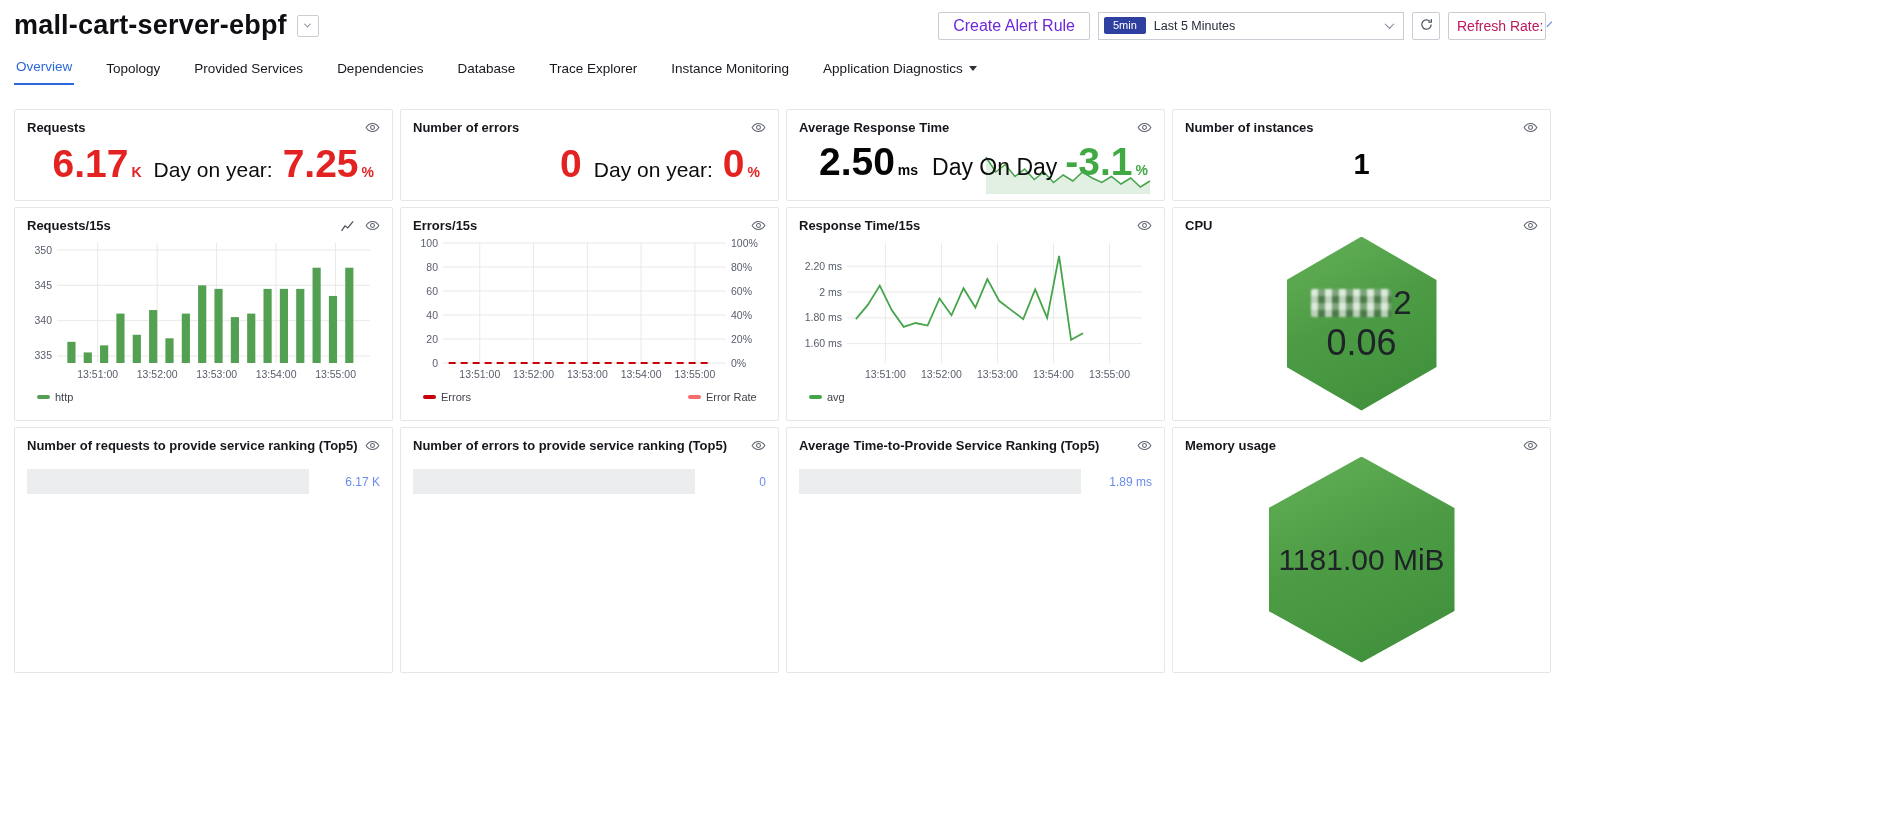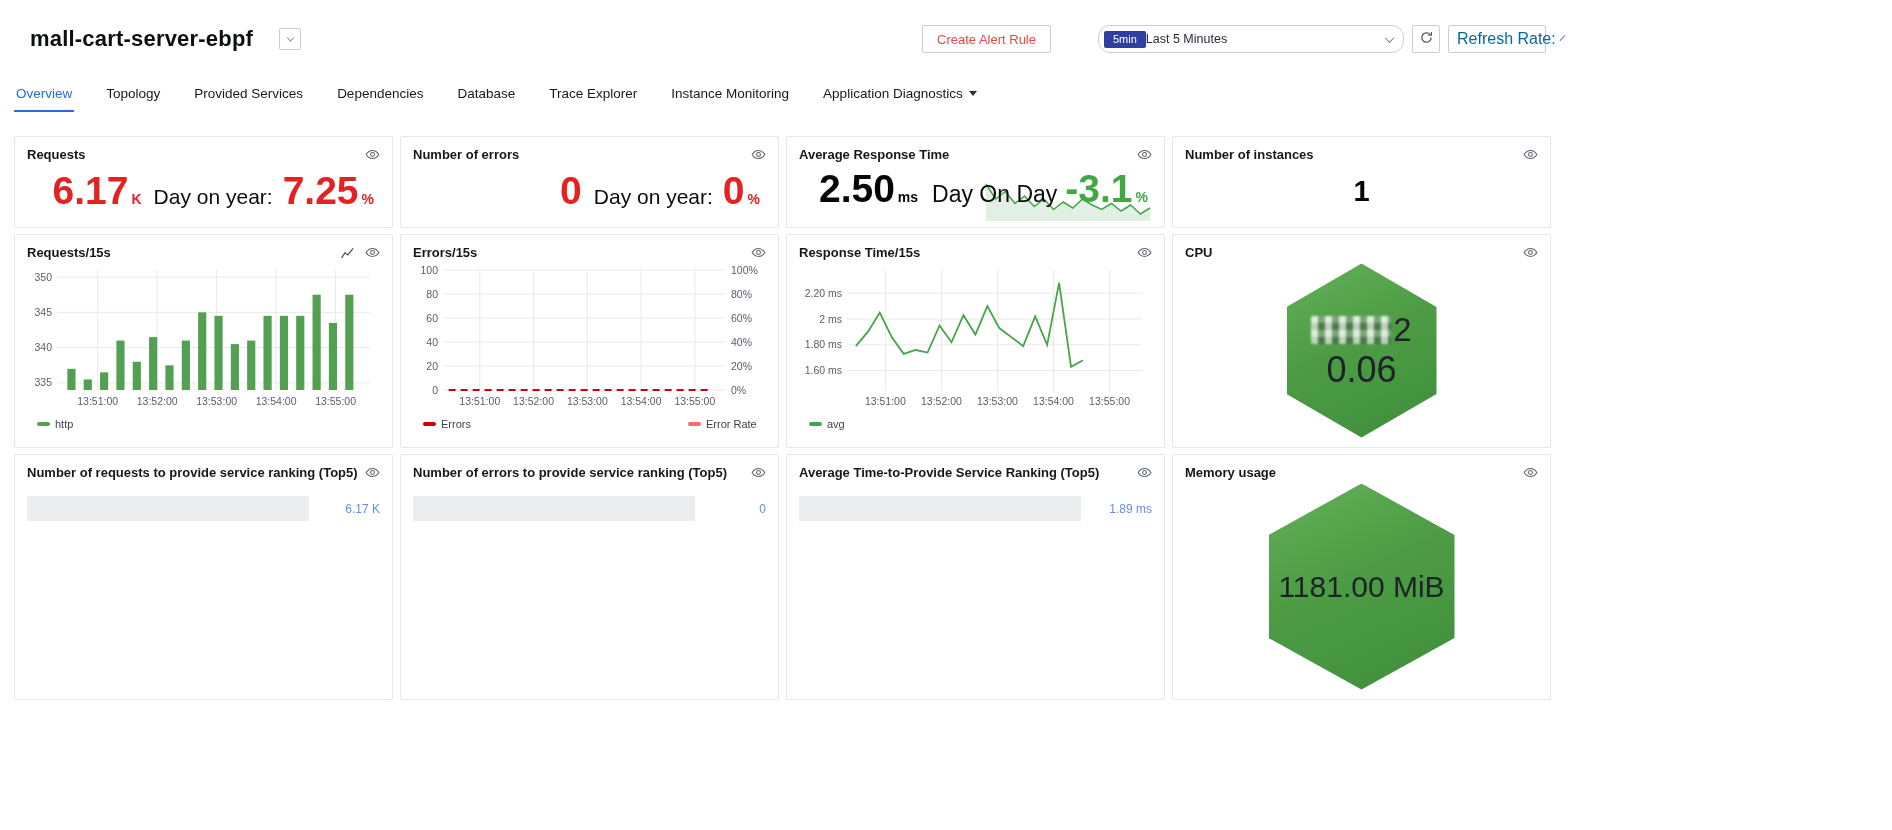--- a/index.html
+++ b/index.html
@@ -6,58 +6,58 @@
   html,body { margin:0; padding:0; background:#ffffff; }
   body {
     width:1892px; height:830px;
     font-family:"Liberation Sans", sans-serif;
     color:#16181d; overflow:hidden;
   }
   .page { width:1546px; padding:10px 0 0 14px; }
 
   
   .topbar { display:flex; align-items:center; }
-  h1.title { font-size:22px; font-weight:700; margin:16px; letter-spacing:.2px; color:#0d0f13; }
+  h1.title { font-size:27px; font-weight:700; margin:0; letter-spacing:.2px; color:#0d0f13; }
   .title-dd {
     margin-left:10px; width:22px; height:22px; background:#fff;
     border:1px solid #c9cdd4; border-radius:2px; display:inline-flex;
     align-items:center; justify-content:center; cursor:pointer;
   }
   .chev { display:inline-block; width:7px; height:7px;
     border-right:1.6px solid #7b8092; border-bottom:1.6px solid #7b8092;
     transform:rotate(45deg) translate(-1px,-1px); }
   .chev.small { width:5px; height:5px; }
   .chev.blue { border-color:#5a7de0; }
   .actions { margin-left:auto; display:flex; align-items:center; gap:8px; }
   .btn {
     height:28px; padding:0 14px; background:#fff; border:1px solid #c9cdd4;
-    border-radius:2px; font-size:13px; color:#ef4444; font-family:inherit; cursor:pointer;
+    border-radius:2px; font-size:16px; color:#6d28d9; font-family:inherit; cursor:pointer;
   }
   .time-select {
-    width:306px; height:28px; border:1px solid #c9cdd4; border-radius:12px;
-    display:flex; align-items:center; padding:0 10px 0 5px; cursor:pointer; background:#fff;margin-left:39px;
+    width:306px; height:28px; border:1px solid #c9cdd4; border-radius:0;
+    display:flex; align-items:center; gap:8px; padding:0 10px 0 5px; cursor:pointer; background:#fff;
   }
   .badge {
     background:#2e3f9f; color:#fff; font-size:11px; padding:3px 9px; border-radius:2px; line-height:1;
   }
   .time-text { font-size:12.5px; color:#252b3a; }
   .time-select .chev { margin-left:auto; }
   .icon-btn {
     width:28px; height:28px; border:1px solid #c9cdd4; border-radius:2px; background:#fff;
     display:inline-flex; align-items:center; justify-content:center; cursor:pointer; padding:0;
   }
   .refresh-rate {
     width:98px; height:28px; border:1px solid #c9cdd4; border-radius:2px; background:#fff;
     display:flex; align-items:center; padding:0 8px; gap:6px; cursor:pointer;
   }
-  .refresh-rate span.lbl { font-size:16px; color:#0369a1; white-space:nowrap; }
+  .refresh-rate span.lbl { font-size:14px; color:#be185d; white-space:nowrap; }
   .refresh-rate .chev { margin-left:auto; }
 
   
-  .tabs { margin-top:18px; display:flex; gap:30px; align-items:flex-start; }
+  .tabs { margin-top:18px; display:flex; gap:30px; align-items:flex-end; }
   .tab { font-size:13.5px; color:#16181d; padding:0 2px 9px 2px; cursor:pointer; text-decoration:none; position:relative; }
   .tab.active { color:#2b69de; border-bottom:2px solid #2b69de; }
   .tcaret { display:inline-block; margin-left:6px; width:0; height:0;
     border-left:4px solid transparent; border-right:4px solid transparent;
     border-top:5px solid #2c2f36; vertical-align:2px; }
 
   
   .grid {
     margin-top:24px; display:grid;
     grid-template-columns:repeat(4, 379px);

